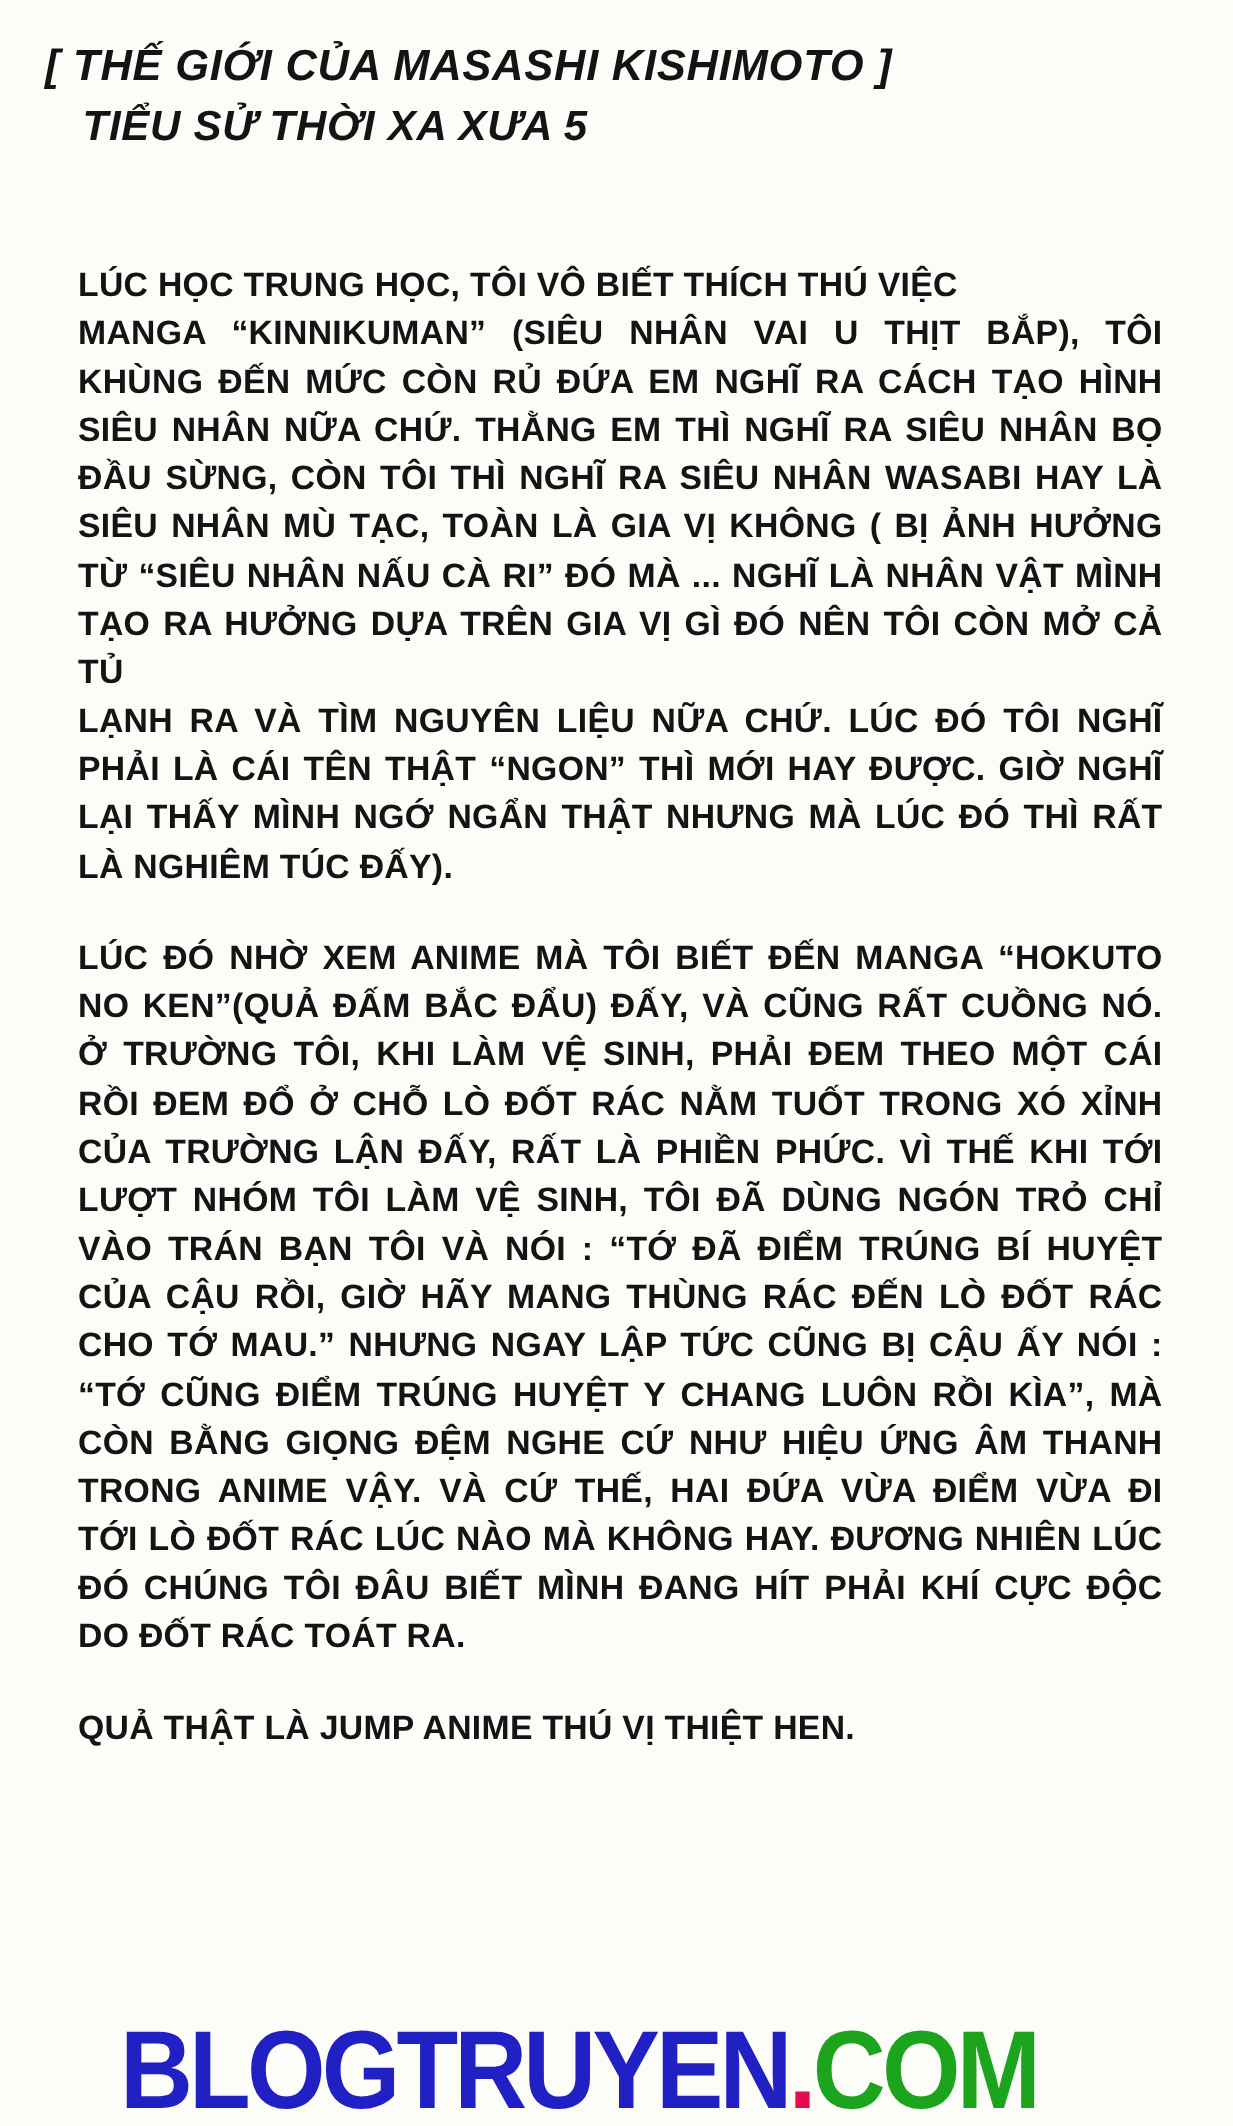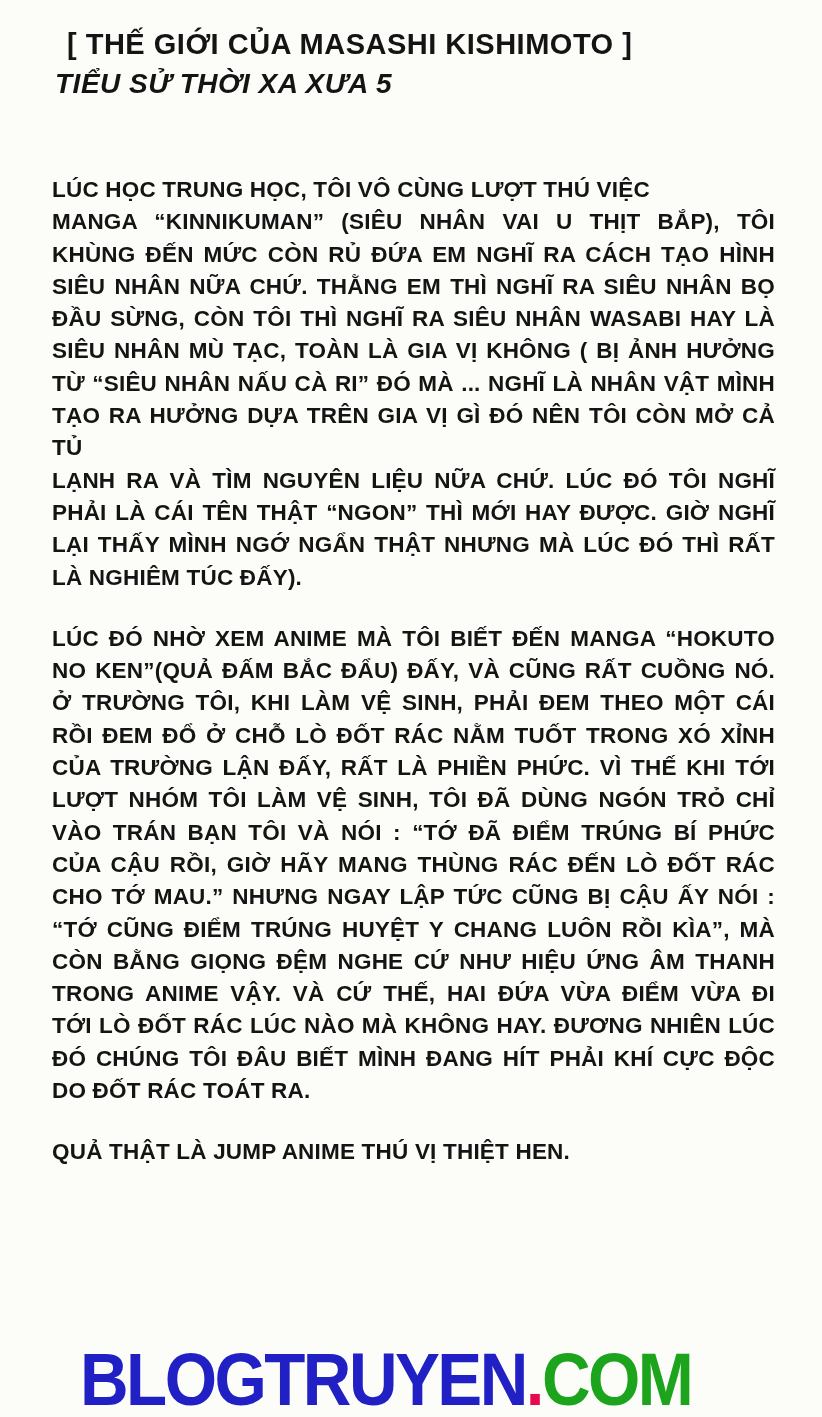--- a/index.html
+++ b/index.html
@@ -19,24 +19,25 @@
   .page {
     width: 822px;
     height: 1417px;
     position: relative;
   }
   
   .header {
     padding-top: 25px;
   }
   .series-title {
-    margin-left: 67px;
+    margin-left: 30px;
     font-size: 29px;
     line-height: 38px;
     font-weight: 700;
+    font-style: italic;
     letter-spacing: 0.5px;
     white-space: nowrap;
   }
   .section-title {
     margin-left: 55px;
     margin-top: 4px;
     font-size: 28px;
     line-height: 34px;
     font-weight: 700;
     font-style: italic;
@@ -85,41 +86,41 @@
 
 <div class="page">
 
   <div class="header">
     <div class="series-title">[ THẾ GIỚI CỦA MASASHI KISHIMOTO ]</div>
     <div class="section-title">TIỂU SỬ THỜI XA XƯA 5</div>
   </div>
 
   <div class="content">
     <div class="para">
-        <div class="text-line ragged">LÚC HỌC TRUNG HỌC, TÔI VÔ CÙNG LƯỢT THÚ VIỆC</div>
+        <div class="text-line ragged">LÚC HỌC TRUNG HỌC, TÔI VÔ BIẾT THÍCH THÚ VIỆC</div>
         <div class="text-line">MANGA “KINNIKUMAN” (SIÊU NHÂN VAI U THỊT BẮP), TÔI</div>
         <div class="text-line">KHÙNG ĐẾN MỨC CÒN RỦ ĐỨA EM NGHĨ RA CÁCH TẠO HÌNH</div>
         <div class="text-line">SIÊU NHÂN NỮA CHỨ. THẰNG EM THÌ NGHĨ RA SIÊU NHÂN BỌ</div>
         <div class="text-line">ĐẦU SỪNG, CÒN TÔI THÌ NGHĨ RA SIÊU NHÂN WASABI HAY LÀ</div>
         <div class="text-line">SIÊU NHÂN MÙ TẠC, TOÀN LÀ GIA VỊ KHÔNG ( BỊ ẢNH HƯỞNG</div>
         <div class="text-line">TỪ “SIÊU NHÂN NẤU CÀ RI” ĐÓ MÀ ... NGHĨ LÀ NHÂN VẬT MÌNH</div>
         <div class="text-line">TẠO RA HƯỞNG DỰA TRÊN GIA VỊ GÌ ĐÓ NÊN TÔI CÒN MỞ CẢ TỦ</div>
         <div class="text-line">LẠNH RA VÀ TÌM NGUYÊN LIỆU NỮA CHỨ. LÚC ĐÓ TÔI NGHĨ</div>
         <div class="text-line">PHẢI LÀ CÁI TÊN THẬT “NGON” THÌ MỚI HAY ĐƯỢC. GIỜ NGHĨ</div>
         <div class="text-line">LẠI THẤY MÌNH NGỚ NGẨN THẬT NHƯNG MÀ LÚC ĐÓ THÌ RẤT</div>
         <div class="text-line">LÀ NGHIÊM TÚC ĐẤY).</div>
       </div>
     <div class="para">
         <div class="text-line">LÚC ĐÓ NHỜ XEM ANIME MÀ TÔI BIẾT ĐẾN MANGA “HOKUTO</div>
         <div class="text-line">NO KEN”(QUẢ ĐẤM BẮC ĐẨU) ĐẤY, VÀ CŨNG RẤT CUỒNG NÓ.</div>
         <div class="text-line">Ở TRƯỜNG TÔI, KHI LÀM VỆ SINH, PHẢI ĐEM THEO MỘT CÁI</div>
         <div class="text-line">RỒI ĐEM ĐỔ Ở CHỖ LÒ ĐỐT RÁC NẰM TUỐT TRONG XÓ XỈNH</div>
         <div class="text-line">CỦA TRƯỜNG LẬN ĐẤY, RẤT LÀ PHIỀN PHỨC. VÌ THẾ KHI TỚI</div>
         <div class="text-line">LƯỢT NHÓM TÔI LÀM VỆ SINH, TÔI ĐÃ DÙNG NGÓN TRỎ CHỈ</div>
-        <div class="text-line">VÀO TRÁN BẠN TÔI VÀ NÓI : “TỚ ĐÃ ĐIỂM TRÚNG BÍ PHỨC</div>
+        <div class="text-line">VÀO TRÁN BẠN TÔI VÀ NÓI : “TỚ ĐÃ ĐIỂM TRÚNG BÍ HUYỆT</div>
         <div class="text-line">CỦA CẬU RỒI, GIỜ HÃY MANG THÙNG RÁC ĐẾN LÒ ĐỐT RÁC</div>
         <div class="text-line">CHO TỚ MAU.” NHƯNG NGAY LẬP TỨC CŨNG BỊ CẬU ẤY NÓI :</div>
         <div class="text-line">“TỚ CŨNG ĐIỂM TRÚNG HUYỆT Y CHANG LUÔN RỒI KÌA”, MÀ</div>
         <div class="text-line">CÒN BẰNG GIỌNG ĐỆM NGHE CỨ NHƯ HIỆU ỨNG ÂM THANH</div>
         <div class="text-line">TRONG ANIME VẬY. VÀ CỨ THẾ, HAI ĐỨA VỪA ĐIỂM VỪA ĐI</div>
         <div class="text-line">TỚI LÒ ĐỐT RÁC LÚC NÀO MÀ KHÔNG HAY. ĐƯƠNG NHIÊN LÚC</div>
         <div class="text-line">ĐÓ CHÚNG TÔI ĐÂU BIẾT MÌNH ĐANG HÍT PHẢI KHÍ CỰC ĐỘC</div>
         <div class="text-line">DO ĐỐT RÁC TOÁT RA.</div>
       </div>
     <div class="para">

